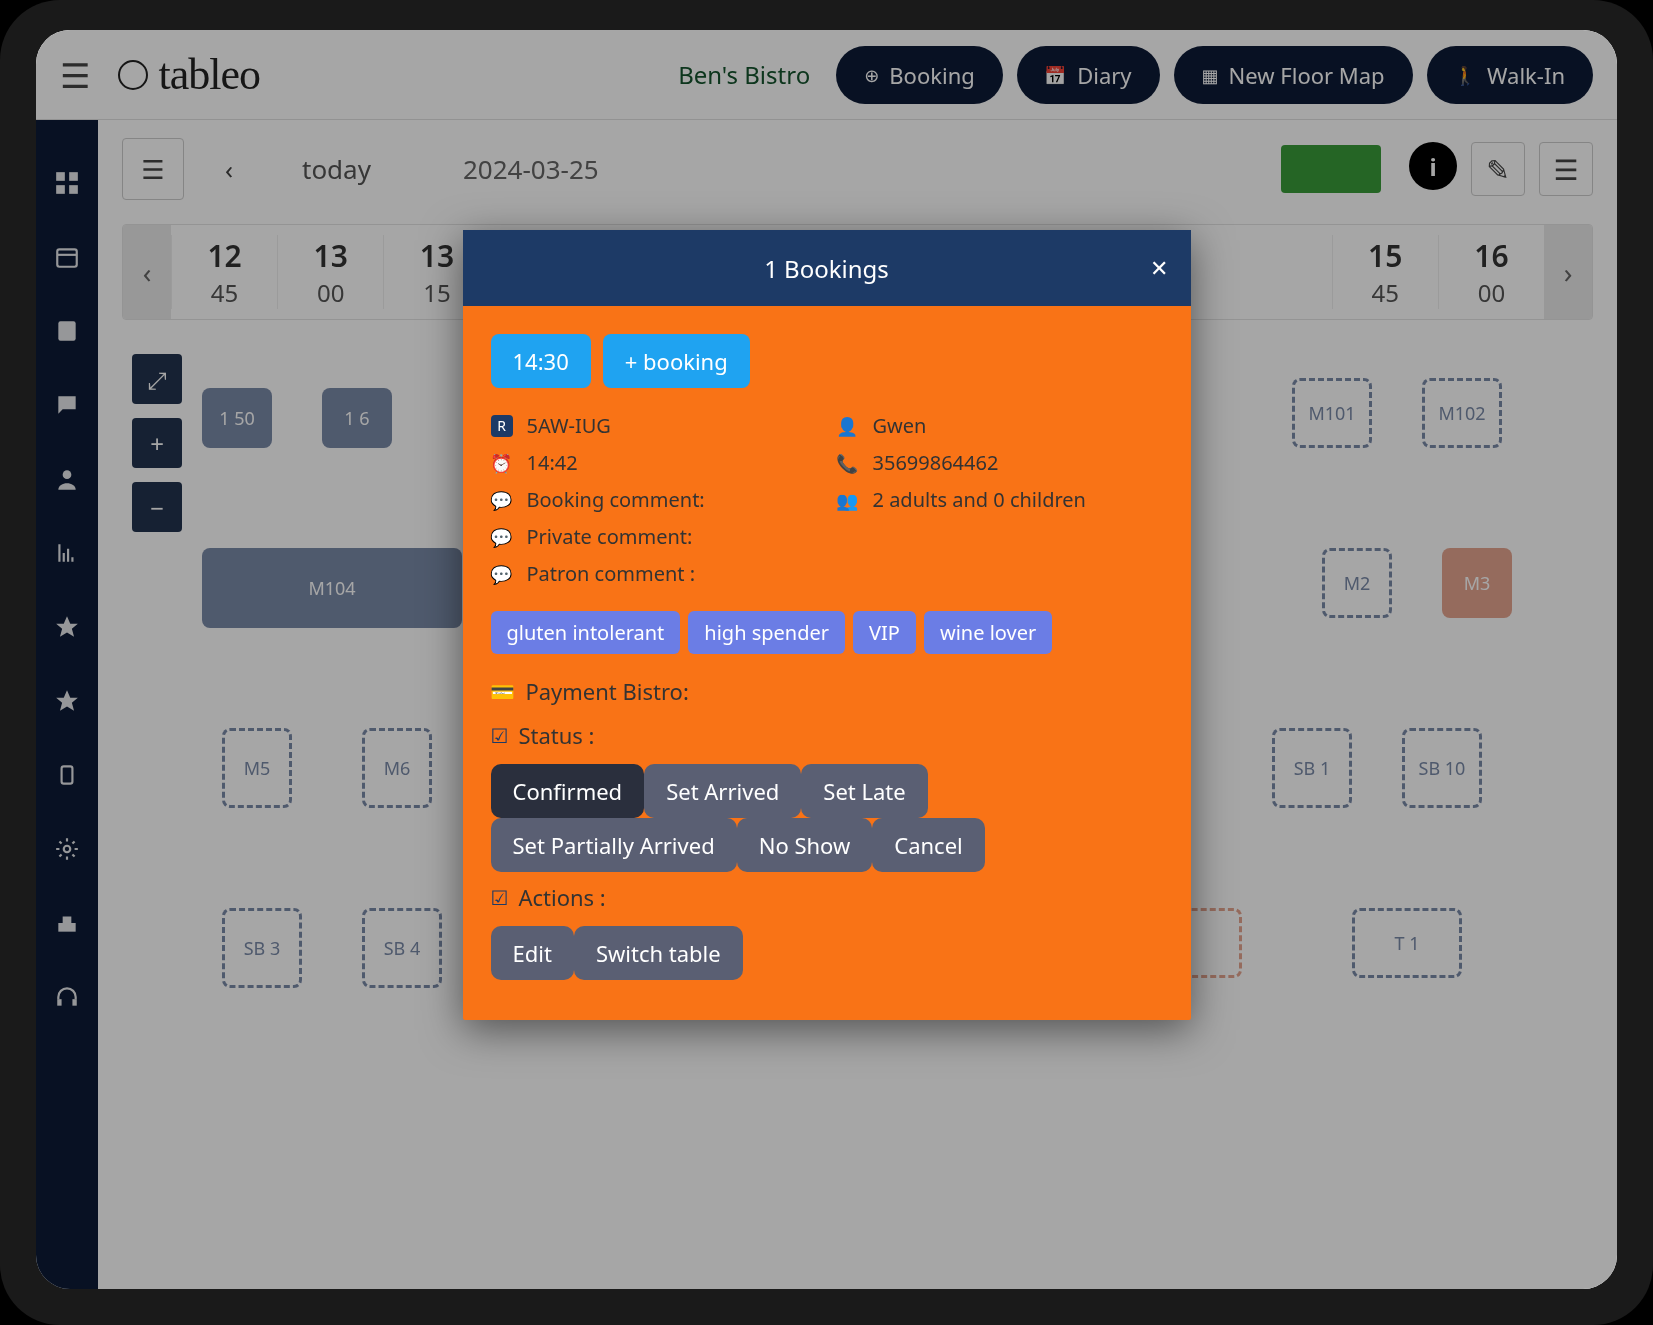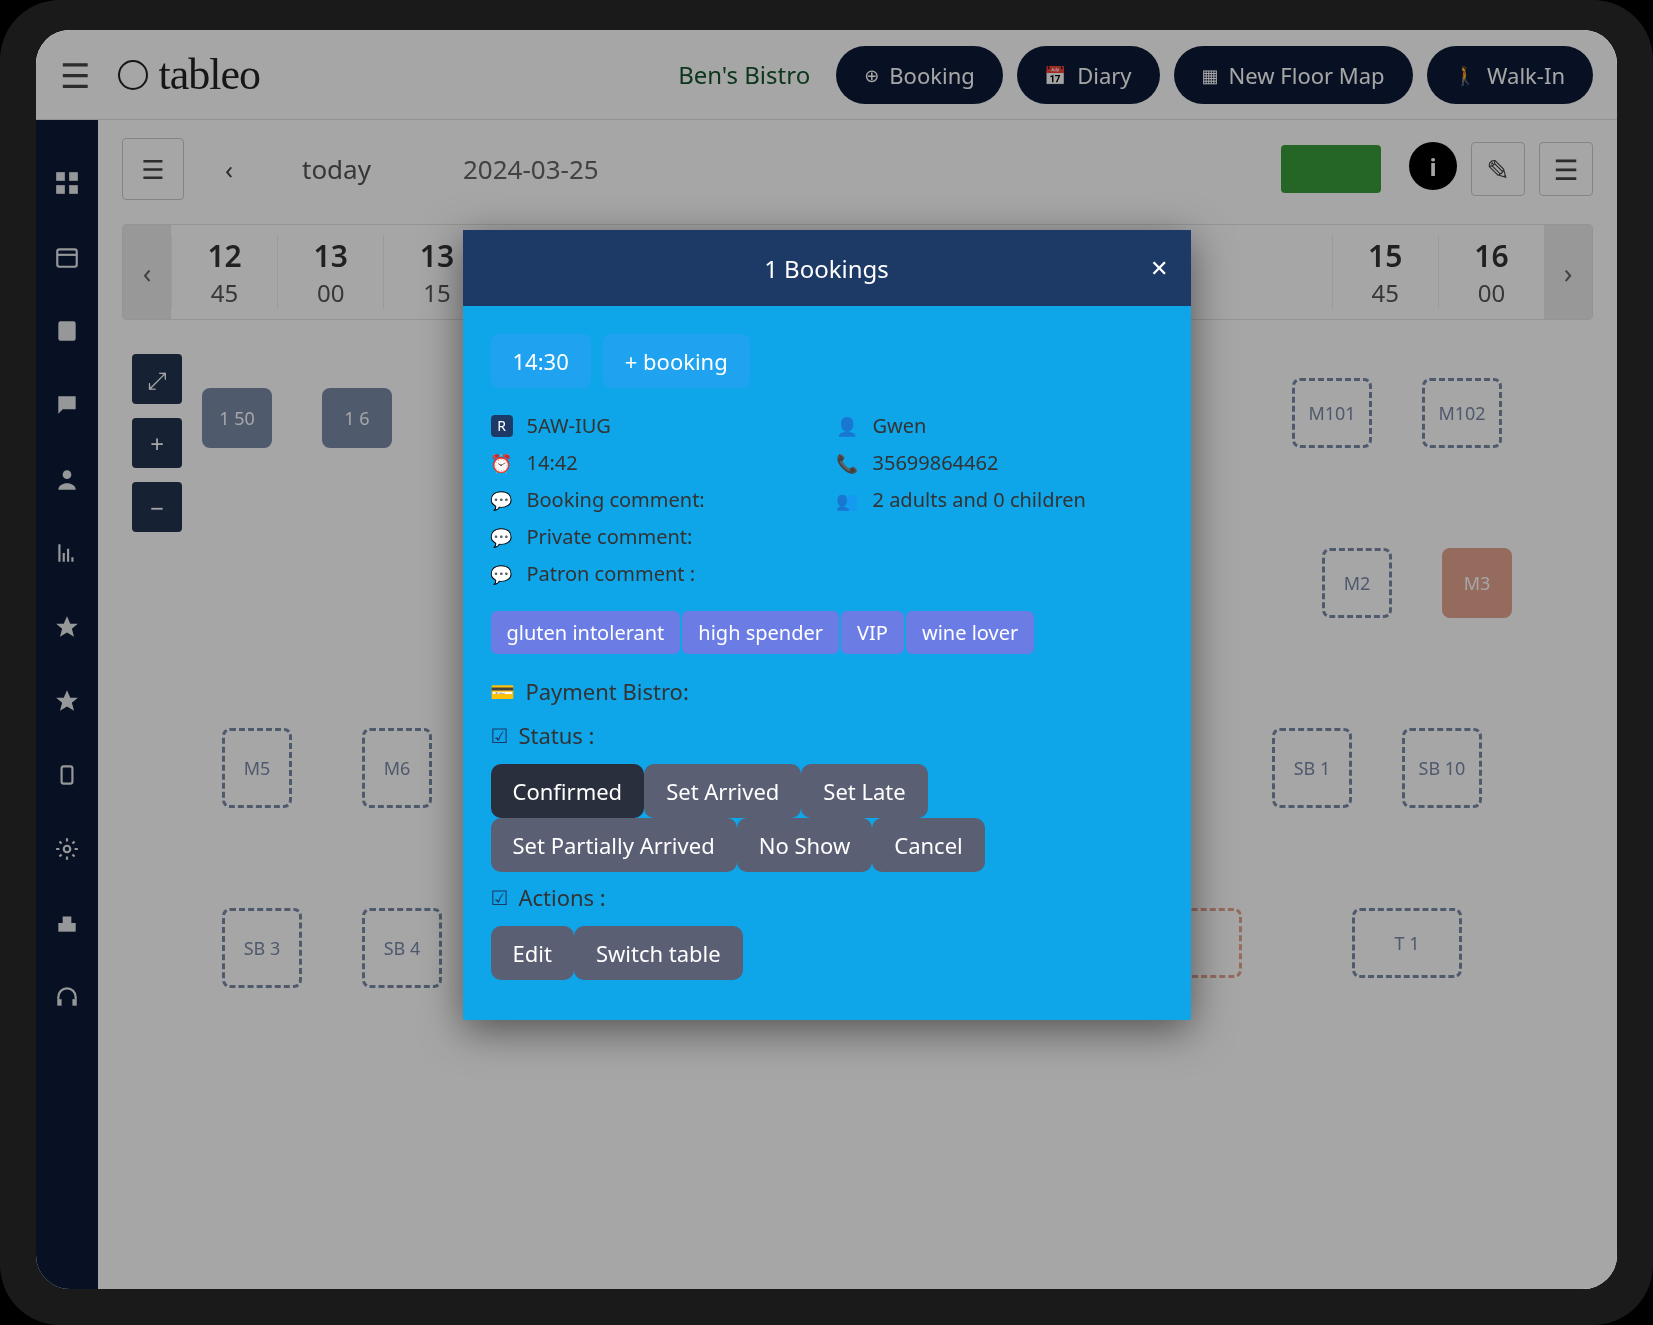--- a/index.html
+++ b/index.html
@@ -46,32 +46,32 @@
 
 .floor{position:relative;margin-top:28px;height:780px;}
 .map-tools{position:absolute;left:10px;top:6px;display:flex;flex-direction:column;gap:14px;z-index:5;}
 .map-tool{width:50px;height:50px;background:#23344f;color:#fff;display:flex;align-items:center;justify-content:center;font-size:24px;border-radius:4px;}
 .table{position:absolute;background:#7a8aa8;color:#fff;font-size:18px;border-radius:8px;display:flex;align-items:center;justify-content:center;border:none;}
 .table.dashed{background:transparent;border:3px dashed #7a8aa8;color:#7a8aa8;}
 .table.salmon{background:#e5a590;}
 .table.salmon-dashed{background:transparent;border:3px dashed #e5a590;color:#e5a590;}
 
 
-.modal{position:absolute;z-index:50;left:50%;top:200px;transform:translateX(-50%);width:728px;background:#0ea5e9;border-radius:2px;box-shadow:0 10px 40px rgba(0,0,0,.5);}
+.modal{position:absolute;z-index:50;left:50%;top:200px;transform:translateX(-50%);width:728px;background:#f97316;border-radius:2px;box-shadow:0 10px 40px rgba(0,0,0,.5);}
 .modal-head{background:#1d3a66;color:#fff;height:76px;display:flex;align-items:center;justify-content:center;position:relative;font-size:24px;}
 .modal-close{position:absolute;right:22px;top:22px;font-size:22px;cursor:pointer;}
 .modal-body{padding:28px 28px 40px 28px;}
 .chip-row{display:flex;gap:12px;margin-bottom:24px;}
 .chip-blue{background:#1fa3f1;color:#fff;border-radius:8px;padding:12px 22px;font-size:22px;cursor:pointer;}
 .info-grid{display:grid;grid-template-columns:1fr 1fr;gap:10px 20px;margin-bottom:24px;}
 .info-row{display:flex;align-items:center;gap:14px;font-size:20px;color:#333;}
 .info-row .ic{width:22px;display:inline-flex;justify-content:center;color:#333;font-size:18px;}
 .info-row .r-badge{background:#1d3a66;color:#fff;width:22px;height:22px;border-radius:4px;font-size:14px;display:inline-flex;align-items:center;justify-content:center;}
 .single-col{grid-column:1/3;}
-.tag-row{display:flex;gap:2px;margin-bottom:22px;margin-top:12px;}
+.tag-row{display:flex;gap:8px;margin-bottom:22px;margin-top:12px;}
 .tag{background:#6b7de5;color:#fff;border-radius:6px;padding:8px 16px;font-size:20px;}
 .section-row{display:flex;align-items:center;gap:10px;font-size:22px;color:#333;margin:10px 0 14px 0;}
 .section-row .ic{font-size:20px;color:#1d3a66;}
 .btn-row{display:flex;flex-wrap:wrap;}
 .btn{background:#5a5f73;color:#fff;border-radius:10px;padding:12px 22px;font-size:22px;cursor:pointer;}
 .btn.dark{background:#2a2f3d;}
 </style>
 </head>
 <body>
 
@@ -200,20 +200,21 @@
             <div class="map-tool">⤢</div>
             <div class="map-tool">+</div>
             <div class="map-tool">−</div>
           </div>
 
           <div class="table" style="left:80px;top:40px;width:70px;height:60px">1 50</div>
           <div class="table" style="left:200px;top:40px;width:70px;height:60px">1 6</div>
           <div class="table dashed" style="left:1170px;top:30px;width:80px;height:70px">M101</div>
           <div class="table dashed" style="left:1300px;top:30px;width:80px;height:70px">M102</div>
 
+          <div class="table" style="left:80px;top:200px;width:260px;height:80px">M104</div>
           <div class="table dashed" style="left:1200px;top:200px;width:70px;height:70px">M2</div>
           <div class="table salmon" style="left:1320px;top:200px;width:70px;height:70px">M3</div>
 
           <div class="table dashed" style="left:100px;top:380px;width:70px;height:80px">M5</div>
           <div class="table dashed" style="left:240px;top:380px;width:70px;height:80px">M6</div>
           <div class="table dashed" style="left:1150px;top:380px;width:80px;height:80px">SB 1</div>
           <div class="table dashed" style="left:1280px;top:380px;width:80px;height:80px">SB 10</div>
 
           <div class="table dashed" style="left:100px;top:560px;width:80px;height:80px">SB 3</div>
           <div class="table dashed" style="left:240px;top:560px;width:80px;height:80px">SB 4</div>

